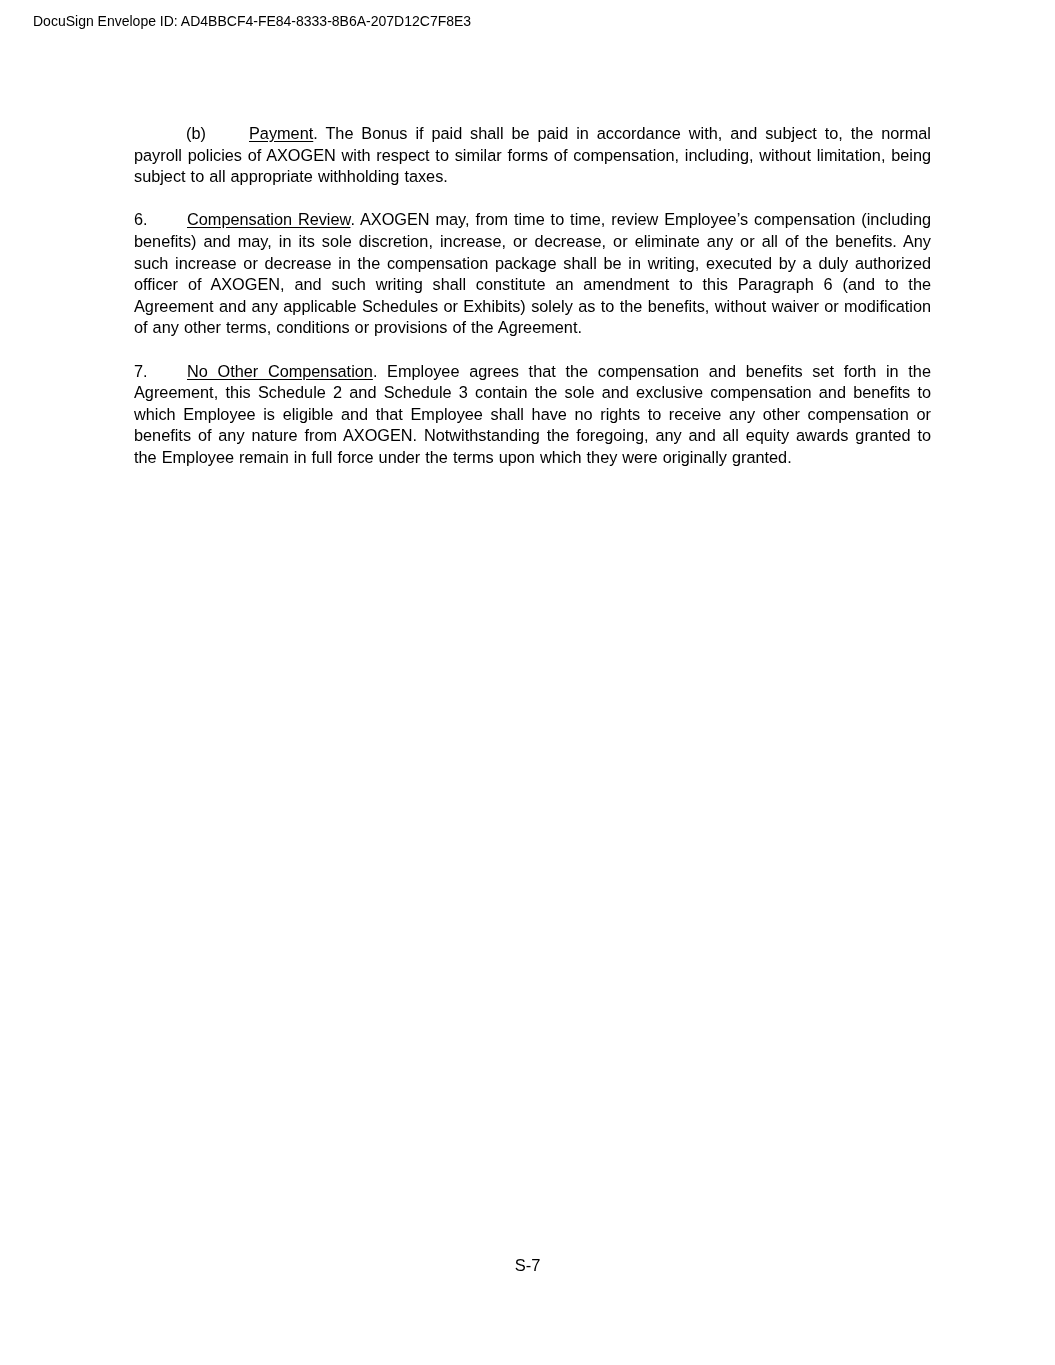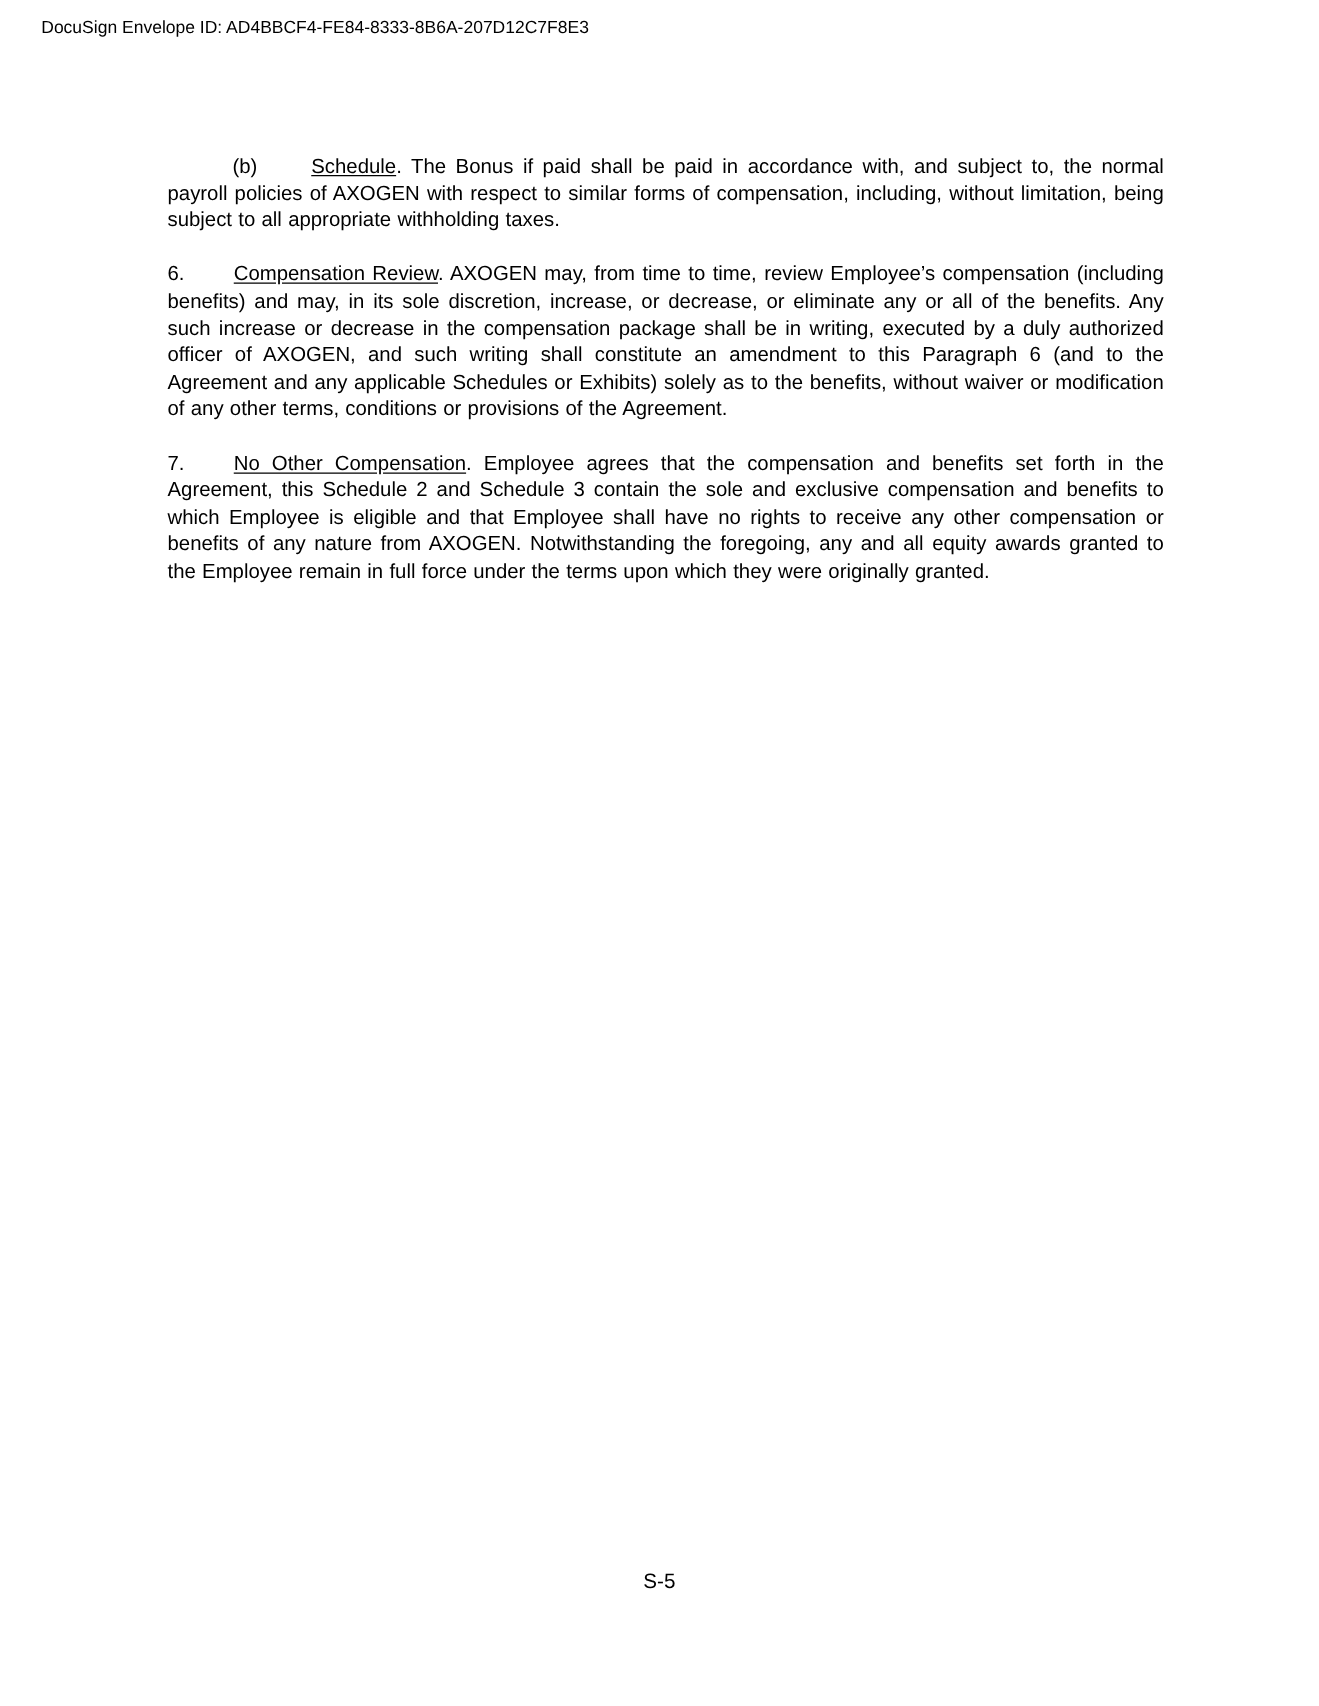--- a/index.html
+++ b/index.html
@@ -61,21 +61,21 @@
     line-height: 21.6px;
   }
 </style>
 </head>
 <body>
 
 <div class="envelope-header">DocuSign Envelope ID: AD4BBCF4-FE84-8333-8B6A-207D12C7F8E3</div>
 
 <div class="doc-content">
 
-  <p><span class="sub-marker">(b)</span><span class="para-heading">Schedule</span><span>. The Bonus if paid shall be paid in accordance with, and subject to, the normal payroll policies of AXOGEN with respect to similar forms of compensation, including, without limitation, being subject to all appropriate withholding taxes.</span></p>
+  <p><span class="sub-marker">(b)</span><span class="para-heading">Payment</span><span>. The Bonus if paid shall be paid in accordance with, and subject to, the normal payroll policies of AXOGEN with respect to similar forms of compensation, including, without limitation, being subject to all appropriate withholding taxes.</span></p>
 
   <p><span class="sec-marker">6.</span><span class="para-heading">Compensation Review</span><span>. AXOGEN may, from time to time, review Employee’s compensation (including benefits) and may, in its sole discretion, increase, or decrease, or eliminate any or all of the benefits. Any such increase or decrease in the compensation package shall be in writing, executed by a duly authorized officer of AXOGEN, and such writing shall constitute an amendment to this Paragraph 6 (and to the Agreement and any applicable Schedules or Exhibits) solely as to the benefits, without waiver or modification of any other terms, conditions or provisions of the Agreement.</span></p>
 
   <p><span class="sec-marker">7.</span><span class="para-heading">No Other Compensation</span><span>. Employee agrees that the compensation and benefits set forth in the Agreement, this Schedule 2 and Schedule 3 contain the sole and exclusive compensation and benefits to which Employee is eligible and that Employee shall have no rights to receive any other compensation or benefits of any nature from AXOGEN.  Notwithstanding the foregoing, any and all equity awards granted to the Employee remain in full force under the terms upon which they were originally granted.</span></p>
 
 </div>
 
-<div class="page-footer">S-5</div>
+<div class="page-footer">S-7</div>
 
 </body></html>

